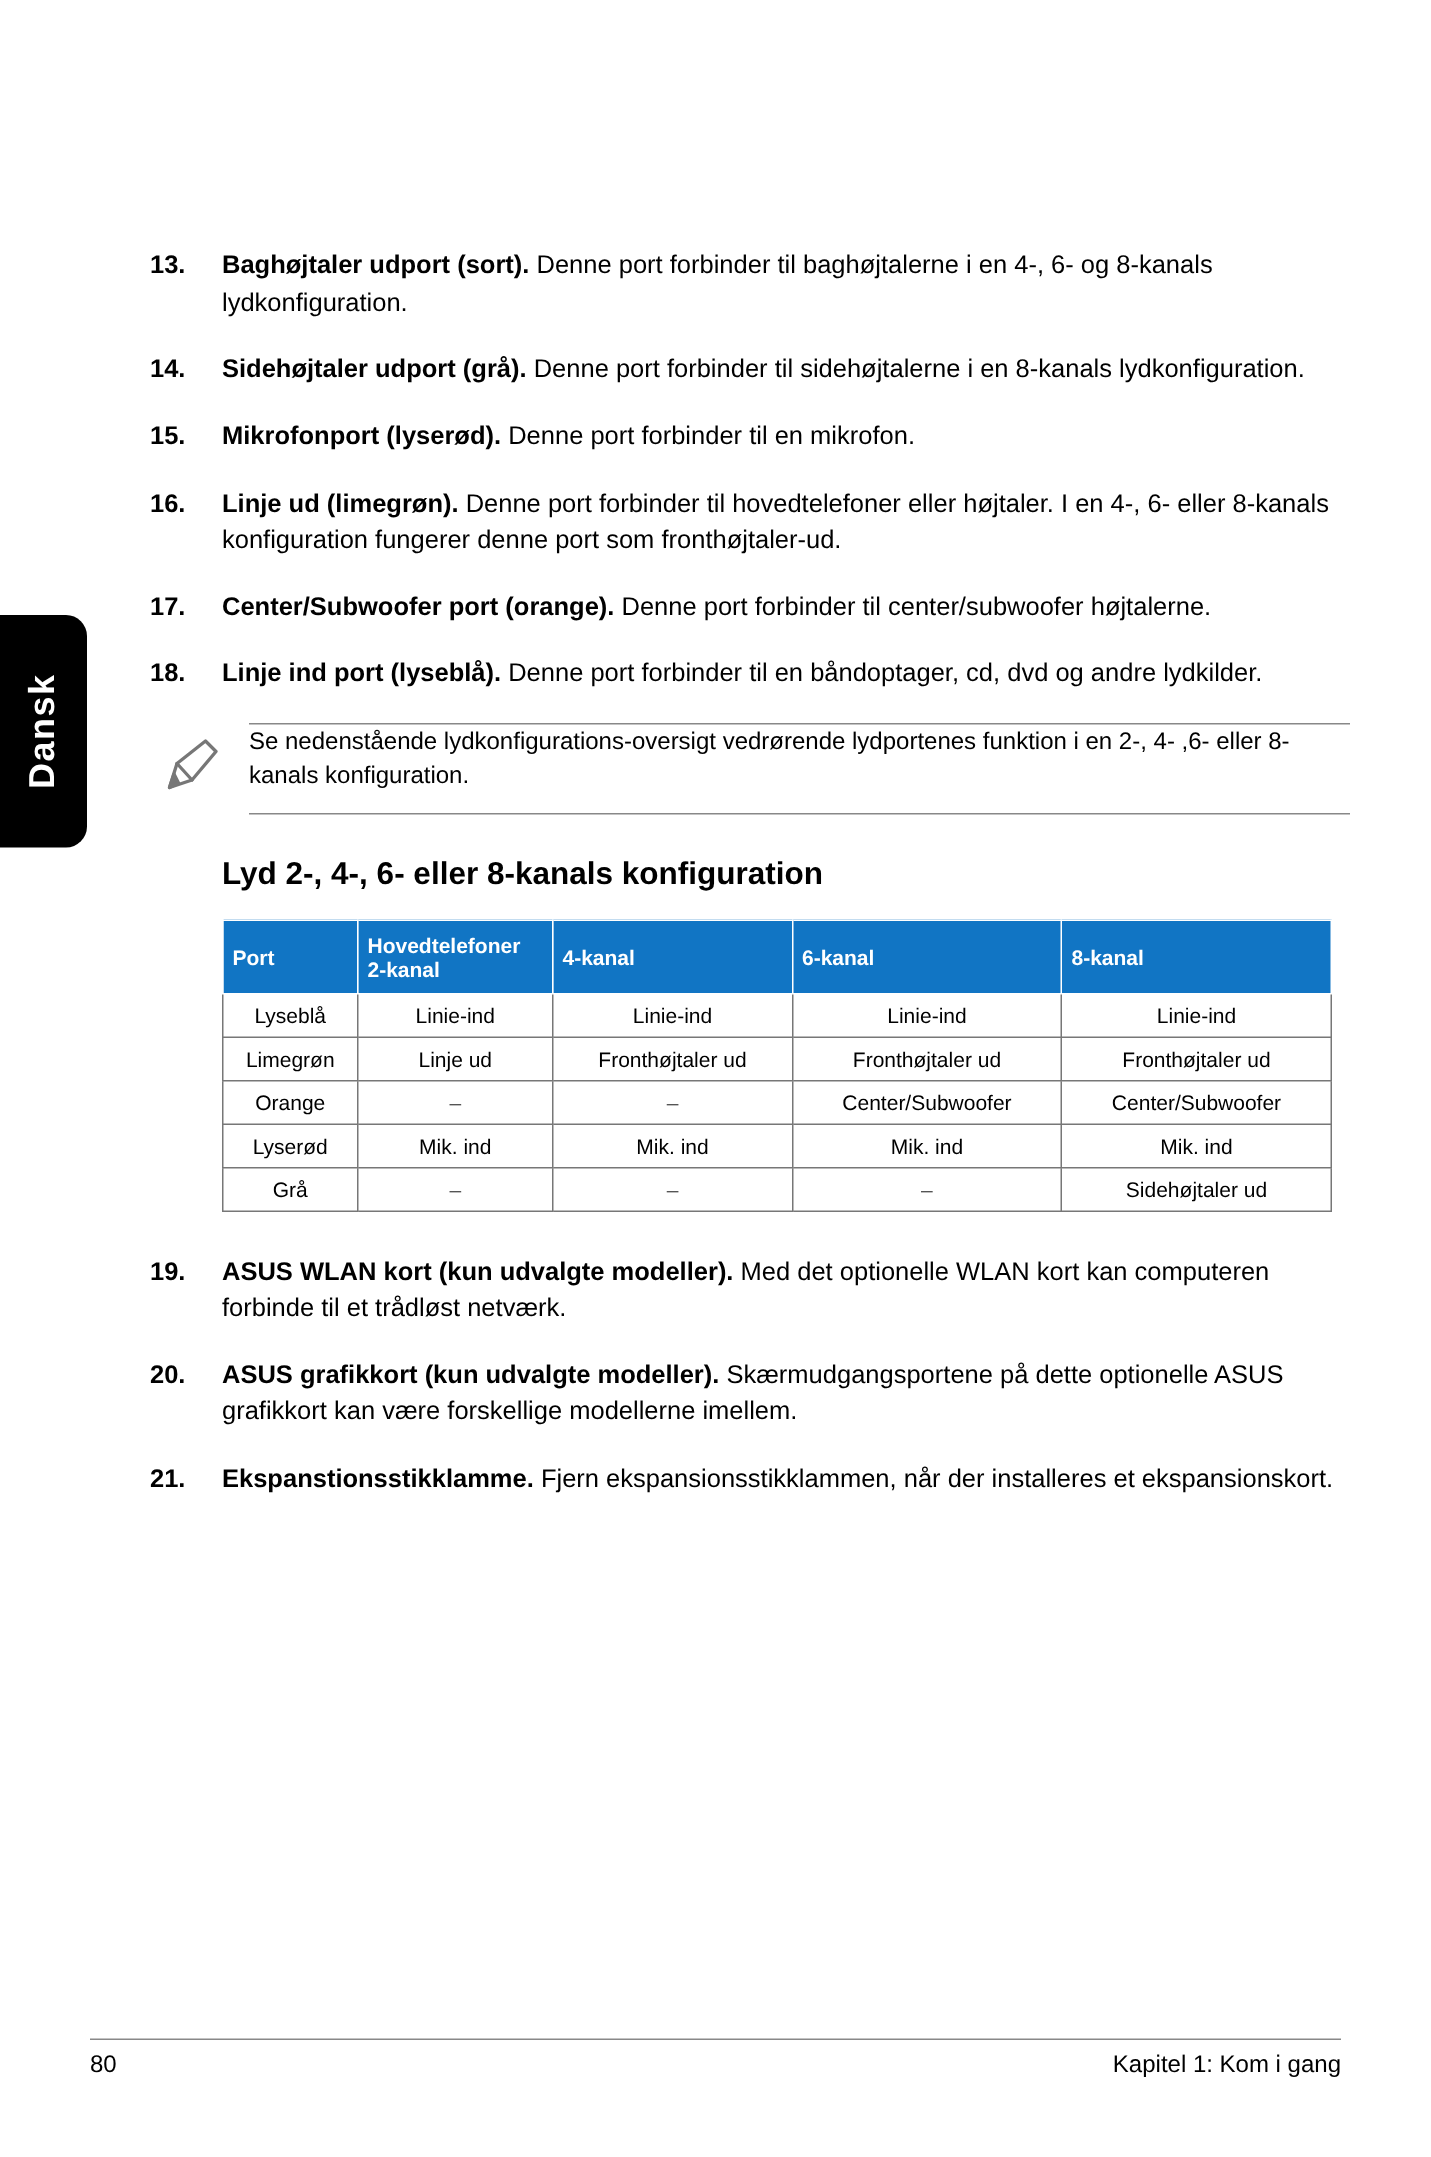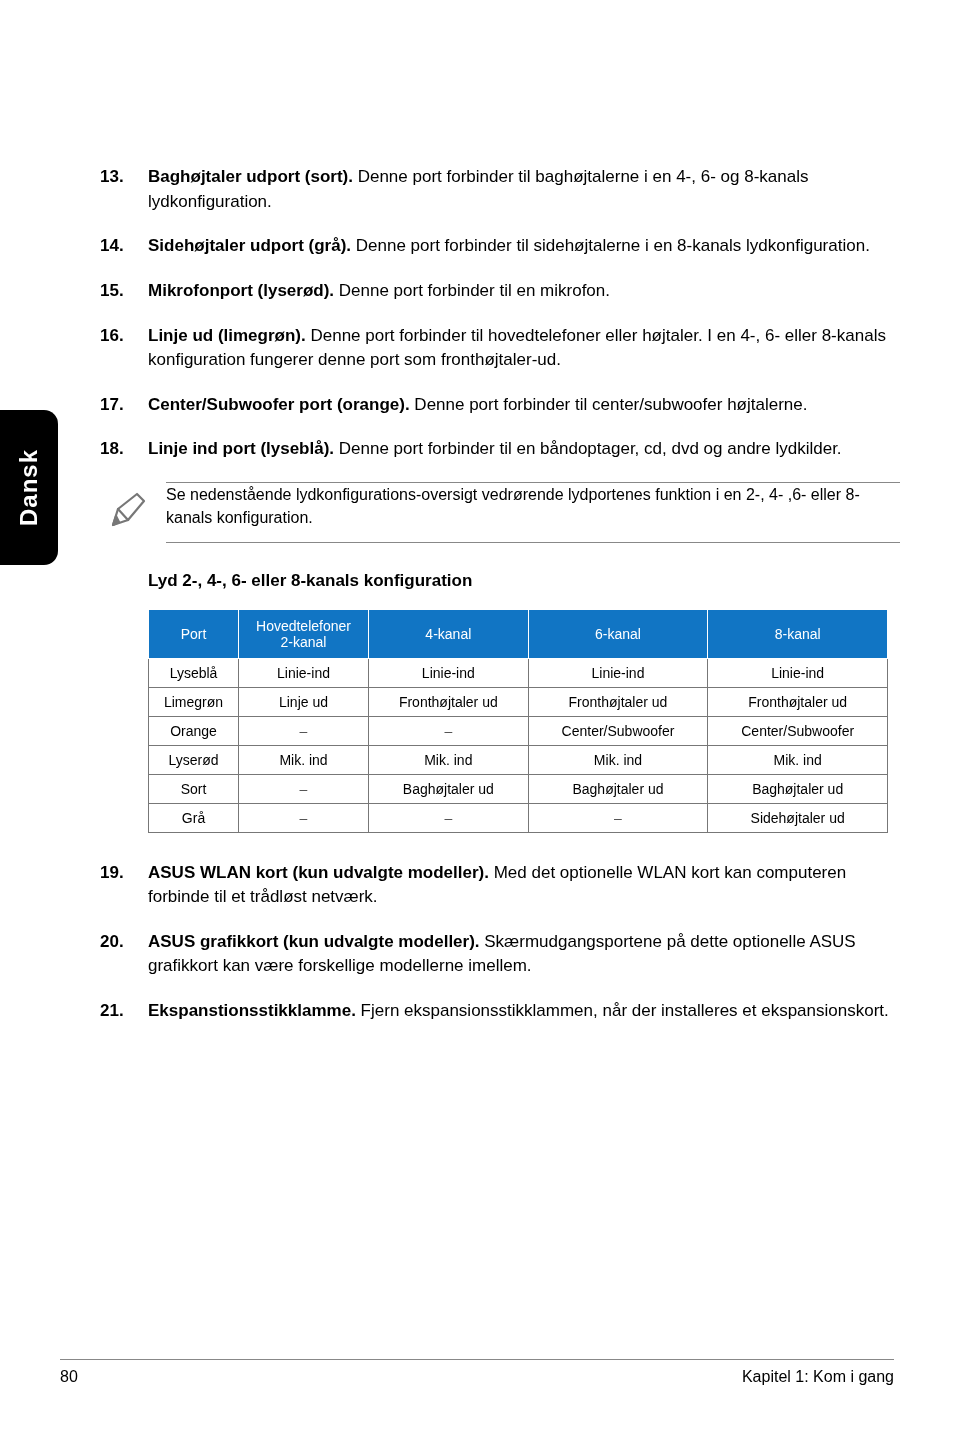--- a/index.html
+++ b/index.html
@@ -27,23 +27,23 @@
     letter-spacing: 1px;
   }
   .content { position: absolute; left: 100px; top: 165px; width: 800px; }
   .list-item { display: flex; margin-bottom: 20px; font-size: 17px; line-height: 1.45; }
   .list-item .num { width: 48px; flex-shrink: 0; font-weight: bold; }
   .list-item .body { flex: 1; }
   .list-item .body .lead { font-weight: bold; }
   .note-row { display: flex; align-items: flex-start; margin-top: 16px; margin-bottom: 28px; margin-left: 6px; }
   .note-icon { width: 60px; flex-shrink: 0; padding-top: 6px; }
   .note-text-wrap { flex: 1; border-top: 1px solid #888; border-bottom: 1px solid #888; padding: 0 0 12px 0; font-size: 16px; line-height: 1.45; }
-  .table-title { font-weight: bold; font-size: 17px; margin: 22px 0 18px 48px; }
+  .table-title { font-weight: bold; font-size: 21px; margin: 22px 0 18px 48px; }
   .cfg-table { border-collapse: collapse; width: 740px; margin-left: 48px; font-size: 14px; }
-  .cfg-table th { background: #1175c4; color: #fff; font-weight: normal; text-align: center; padding: 8px 6px; border: 1px solid #fff; }
+  .cfg-table th { background: #1175c4; color: #fff; font-weight: bold; text-align: left; padding: 8px 6px; border: 1px solid #fff; }
   .cfg-table td { border: 1px solid #777; text-align: center; padding: 6px 6px; background: #fff; }
   .cfg-table td.dash { color: #555; }
   .col-port { width: 90px; }
   .col-2k { width: 130px; }
   .lower-list { margin-top: 28px; }
   .footer { position: absolute; left: 0; bottom: 52px; width: 100%; padding: 0 60px 0 60px; }
   .footer-line { border-top: 1px solid #888; height: 1px; margin-bottom: 8px; }
   .footer-row { display: flex; justify-content: space-between; font-size: 16px; align-items: flex-end; }
 </style>
 </head>
@@ -131,27 +131,20 @@
           <td>Center/Subwoofer</td>
         </tr>
         <tr>
           <td>Lyserød</td>
           <td>Mik. ind</td>
           <td>Mik. ind</td>
           <td>Mik. ind</td>
           <td>Mik. ind</td>
         </tr>
         <tr>
-          <td>Sort</td>
-          <td class="dash">–</td>
-          <td>Baghøjtaler ud</td>
-          <td>Baghøjtaler ud</td>
-          <td>Baghøjtaler ud</td>
-        </tr>
-        <tr>
           <td>Grå</td>
           <td class="dash">–</td>
           <td class="dash">–</td>
           <td class="dash">–</td>
           <td>Sidehøjtaler ud</td>
         </tr>
       </tbody>
     </table>
 
     <div class="lower-list">

